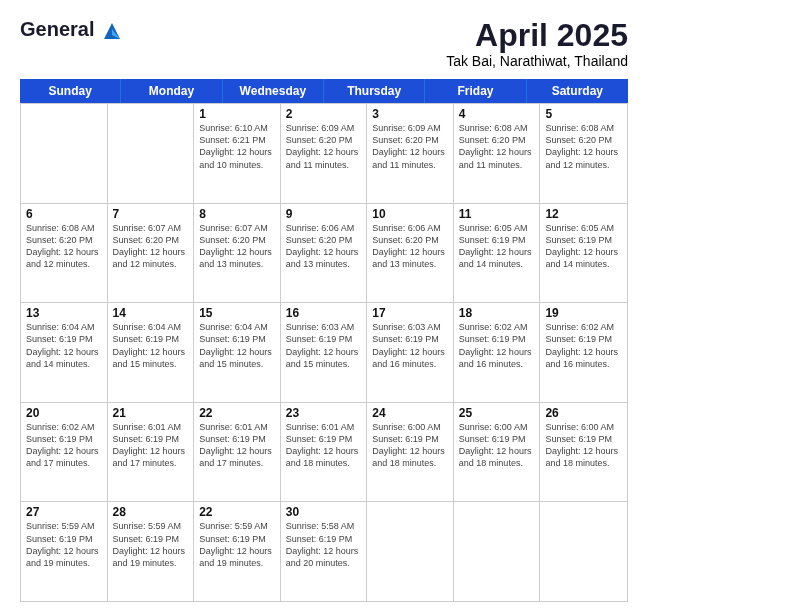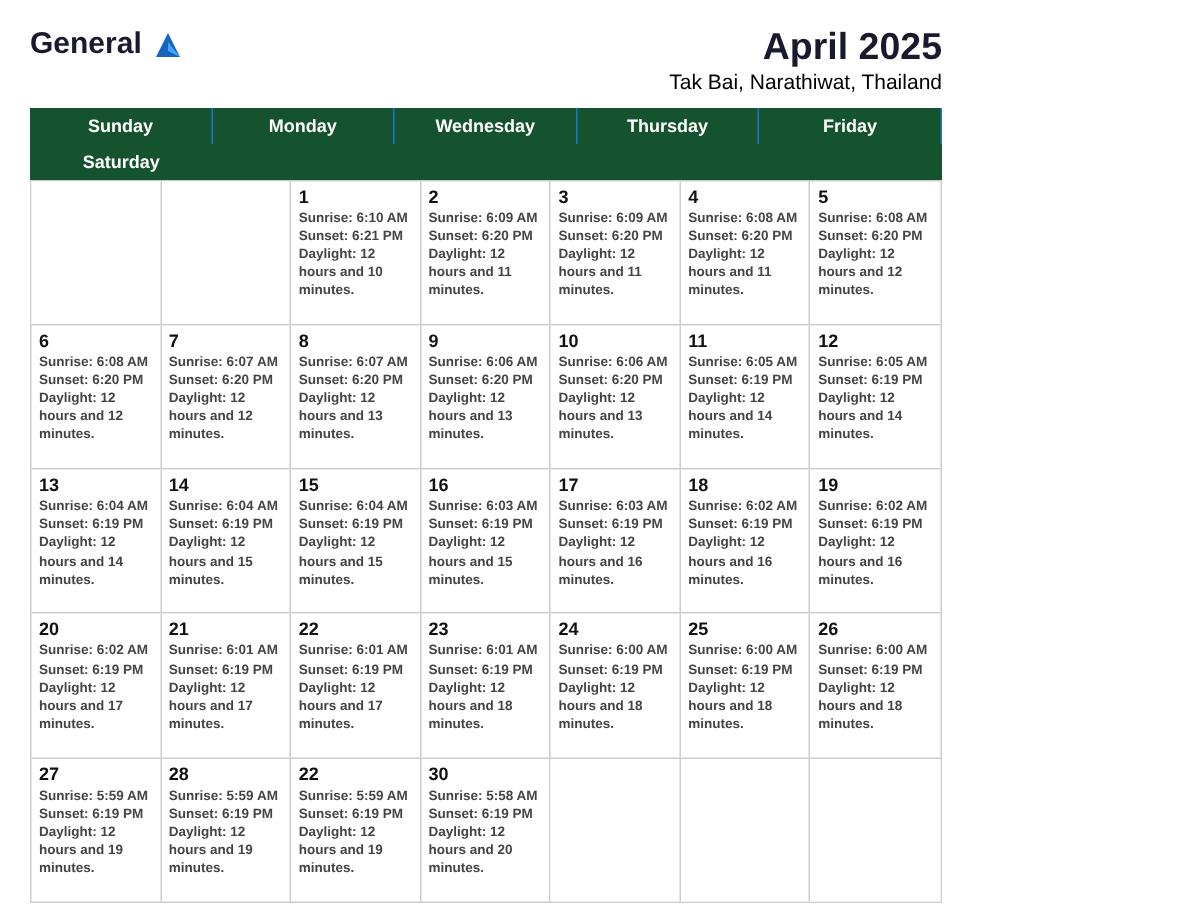--- a/index.html
+++ b/index.html
@@ -24,39 +24,39 @@
       margin-bottom: 10px;
     }
     .logo {
       display: flex;
       align-items: center;
     }
     .title-block {
       text-align: right;
     }
     .month-title {
-      font-size: 25px;
+      font-size: 32px;
       font-weight: bold;
       color: #1a1a2e;
       line-height: 1.1;
     }
     .location {
       font-size: 14px;
       color: #000000;
       font-style: normal;
     }
     .calendar {
       flex: 1;
       display: flex;
       flex-direction: column;
     }
     .cal-header {
       display: grid;
-      grid-template-columns: repeat(5, 1fr);
-      background: #14532d;
+      grid-template-columns: repeat(6, 1fr);
+      background: #1d4ed8;
     }
     .cal-header-cell {
       color: #fff;
       font-size: 12px;
       font-weight: bold;
       padding: 5px 4px;
       text-align: center;
       border-right: 1px solid #1976d2;
     }
     .cal-header-cell:last-child { border-right: none; }
@@ -89,21 +89,20 @@
       font-size: 12px;
       font-weight: bold;
       color: #111;
       display: block;
       margin-bottom: 1px;
     }
     .cell-info {
       font-size: 9px;
       color: #444;
       line-height: 1.35;
-      font-weight: bold;
     }
   </style>
 </head>
 <body>
 
 <div class="page">
   <div class="header">
     <div class="logo">
       <div>
         <div style="display:flex;align-items:center;">

